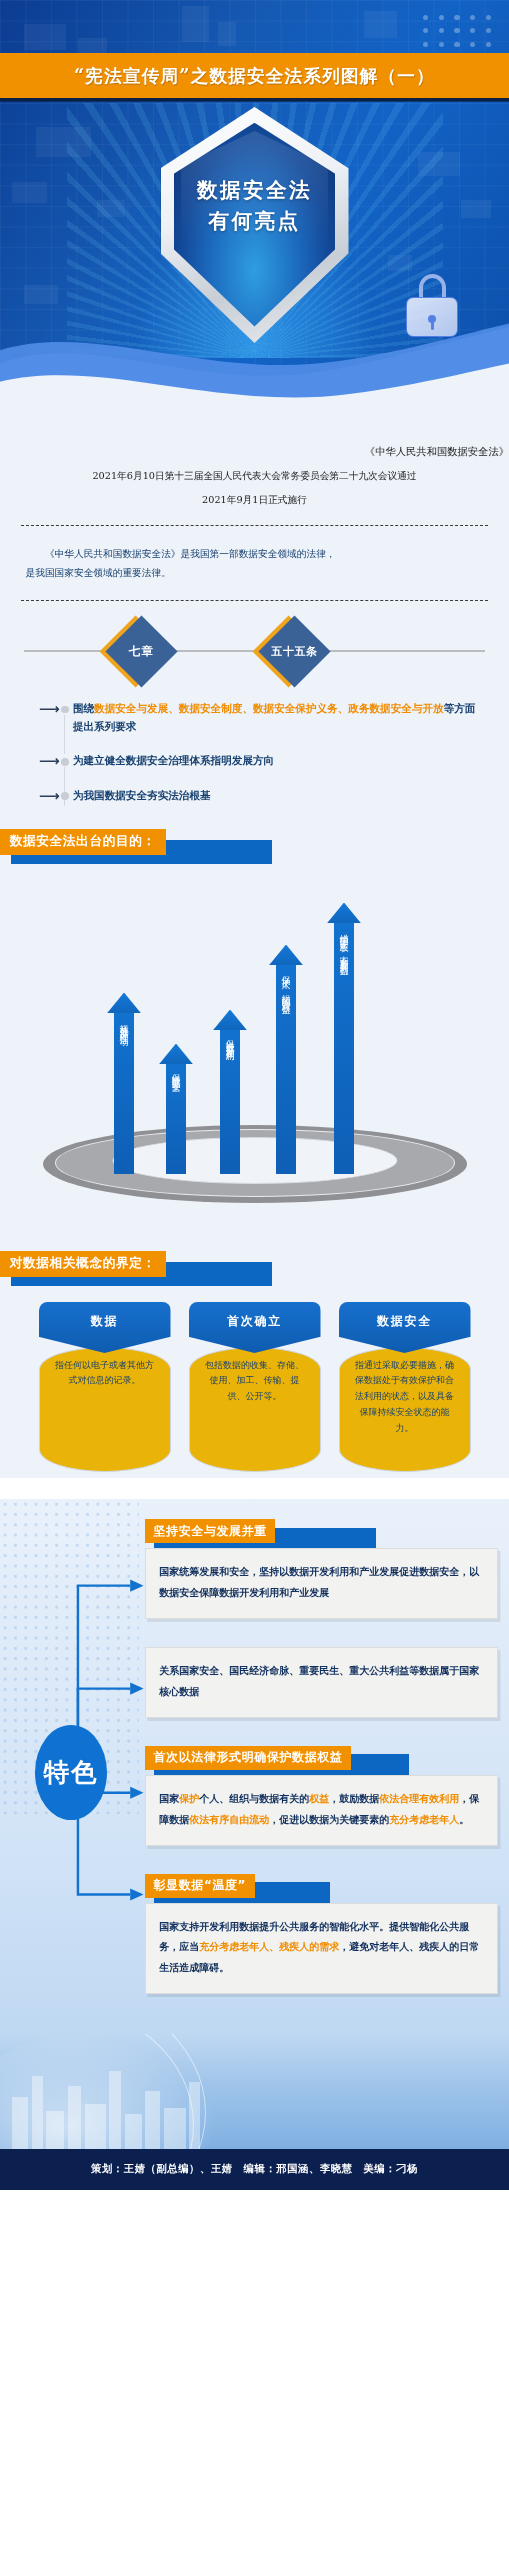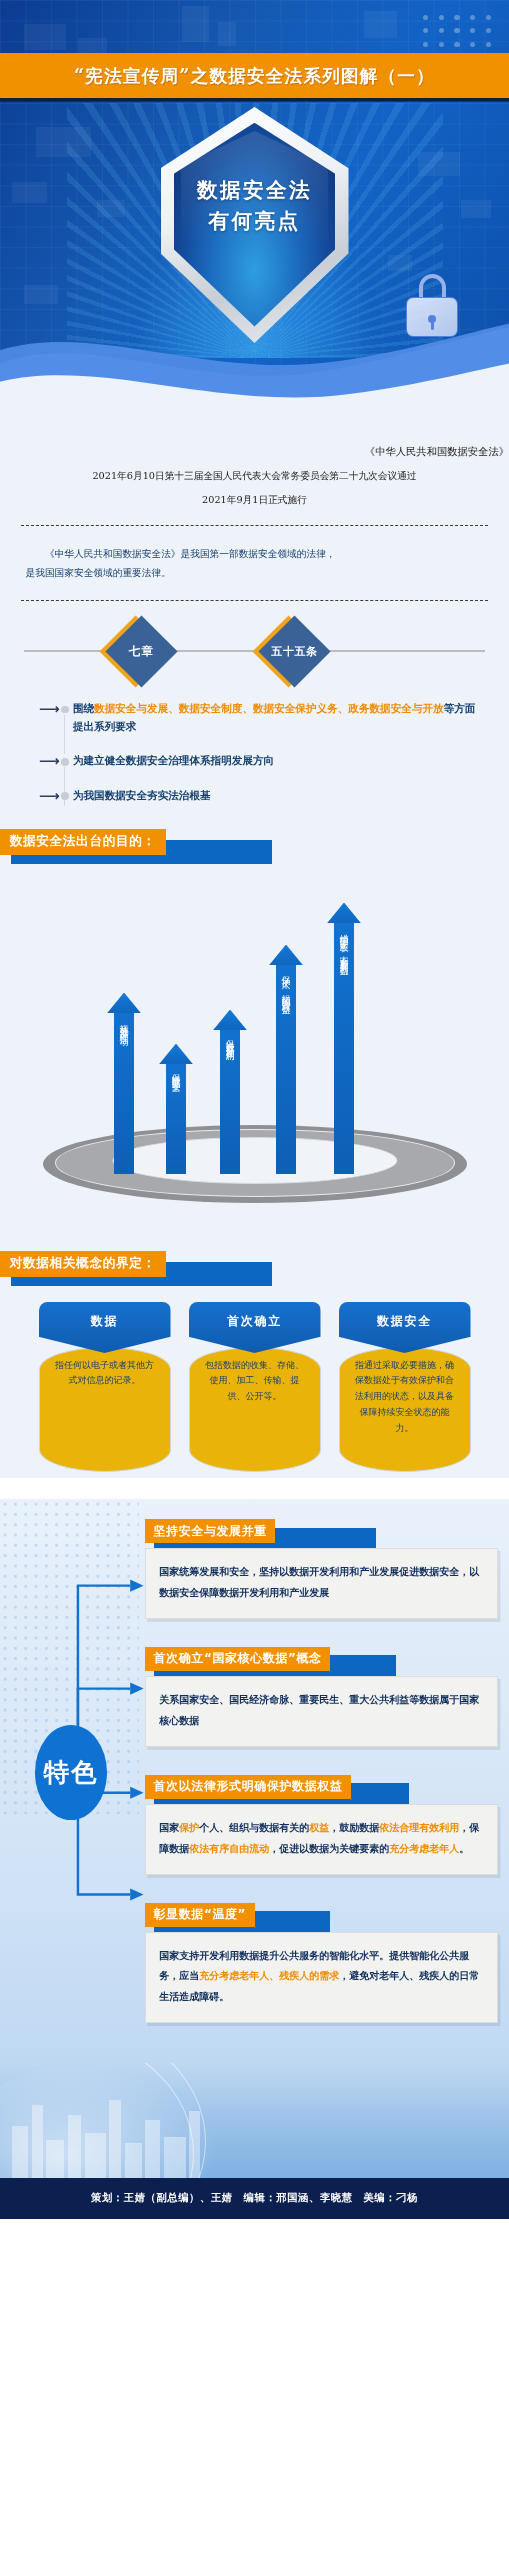--- a/index.html
+++ b/index.html
@@ -566,24 +566,20 @@
           <div class="fcard-head">
             <div class="bl" style="width:222px"></div>
             <div class="og">坚持安全与发展并重</div>
           </div>
           <div class="fcard-body">
             <span>国家统筹发展和安全，坚持以数据开发利用和产业发展促进数据安全，以数据安全保障数据开发利用和产业发展</span>
           </div>
         </div>
 
         <div class="fcard">
-          <div class="fcard-head">
-            <div class="bl" style="width:242px"></div>
-            <div class="og">首次确立“国家核心数据”概念</div>
-          </div>
           <div class="fcard-body">
             <span>关系国家安全、国民经济命脉、重要民生、重大公共利益等数据属于国家核心数据</span>
           </div>
         </div>
 
         <div class="fcard">
           <div class="fcard-head">
             <div class="bl" style="width:255px"></div>
             <div class="og">首次以法律形式明确保护数据权益</div>
           </div>

